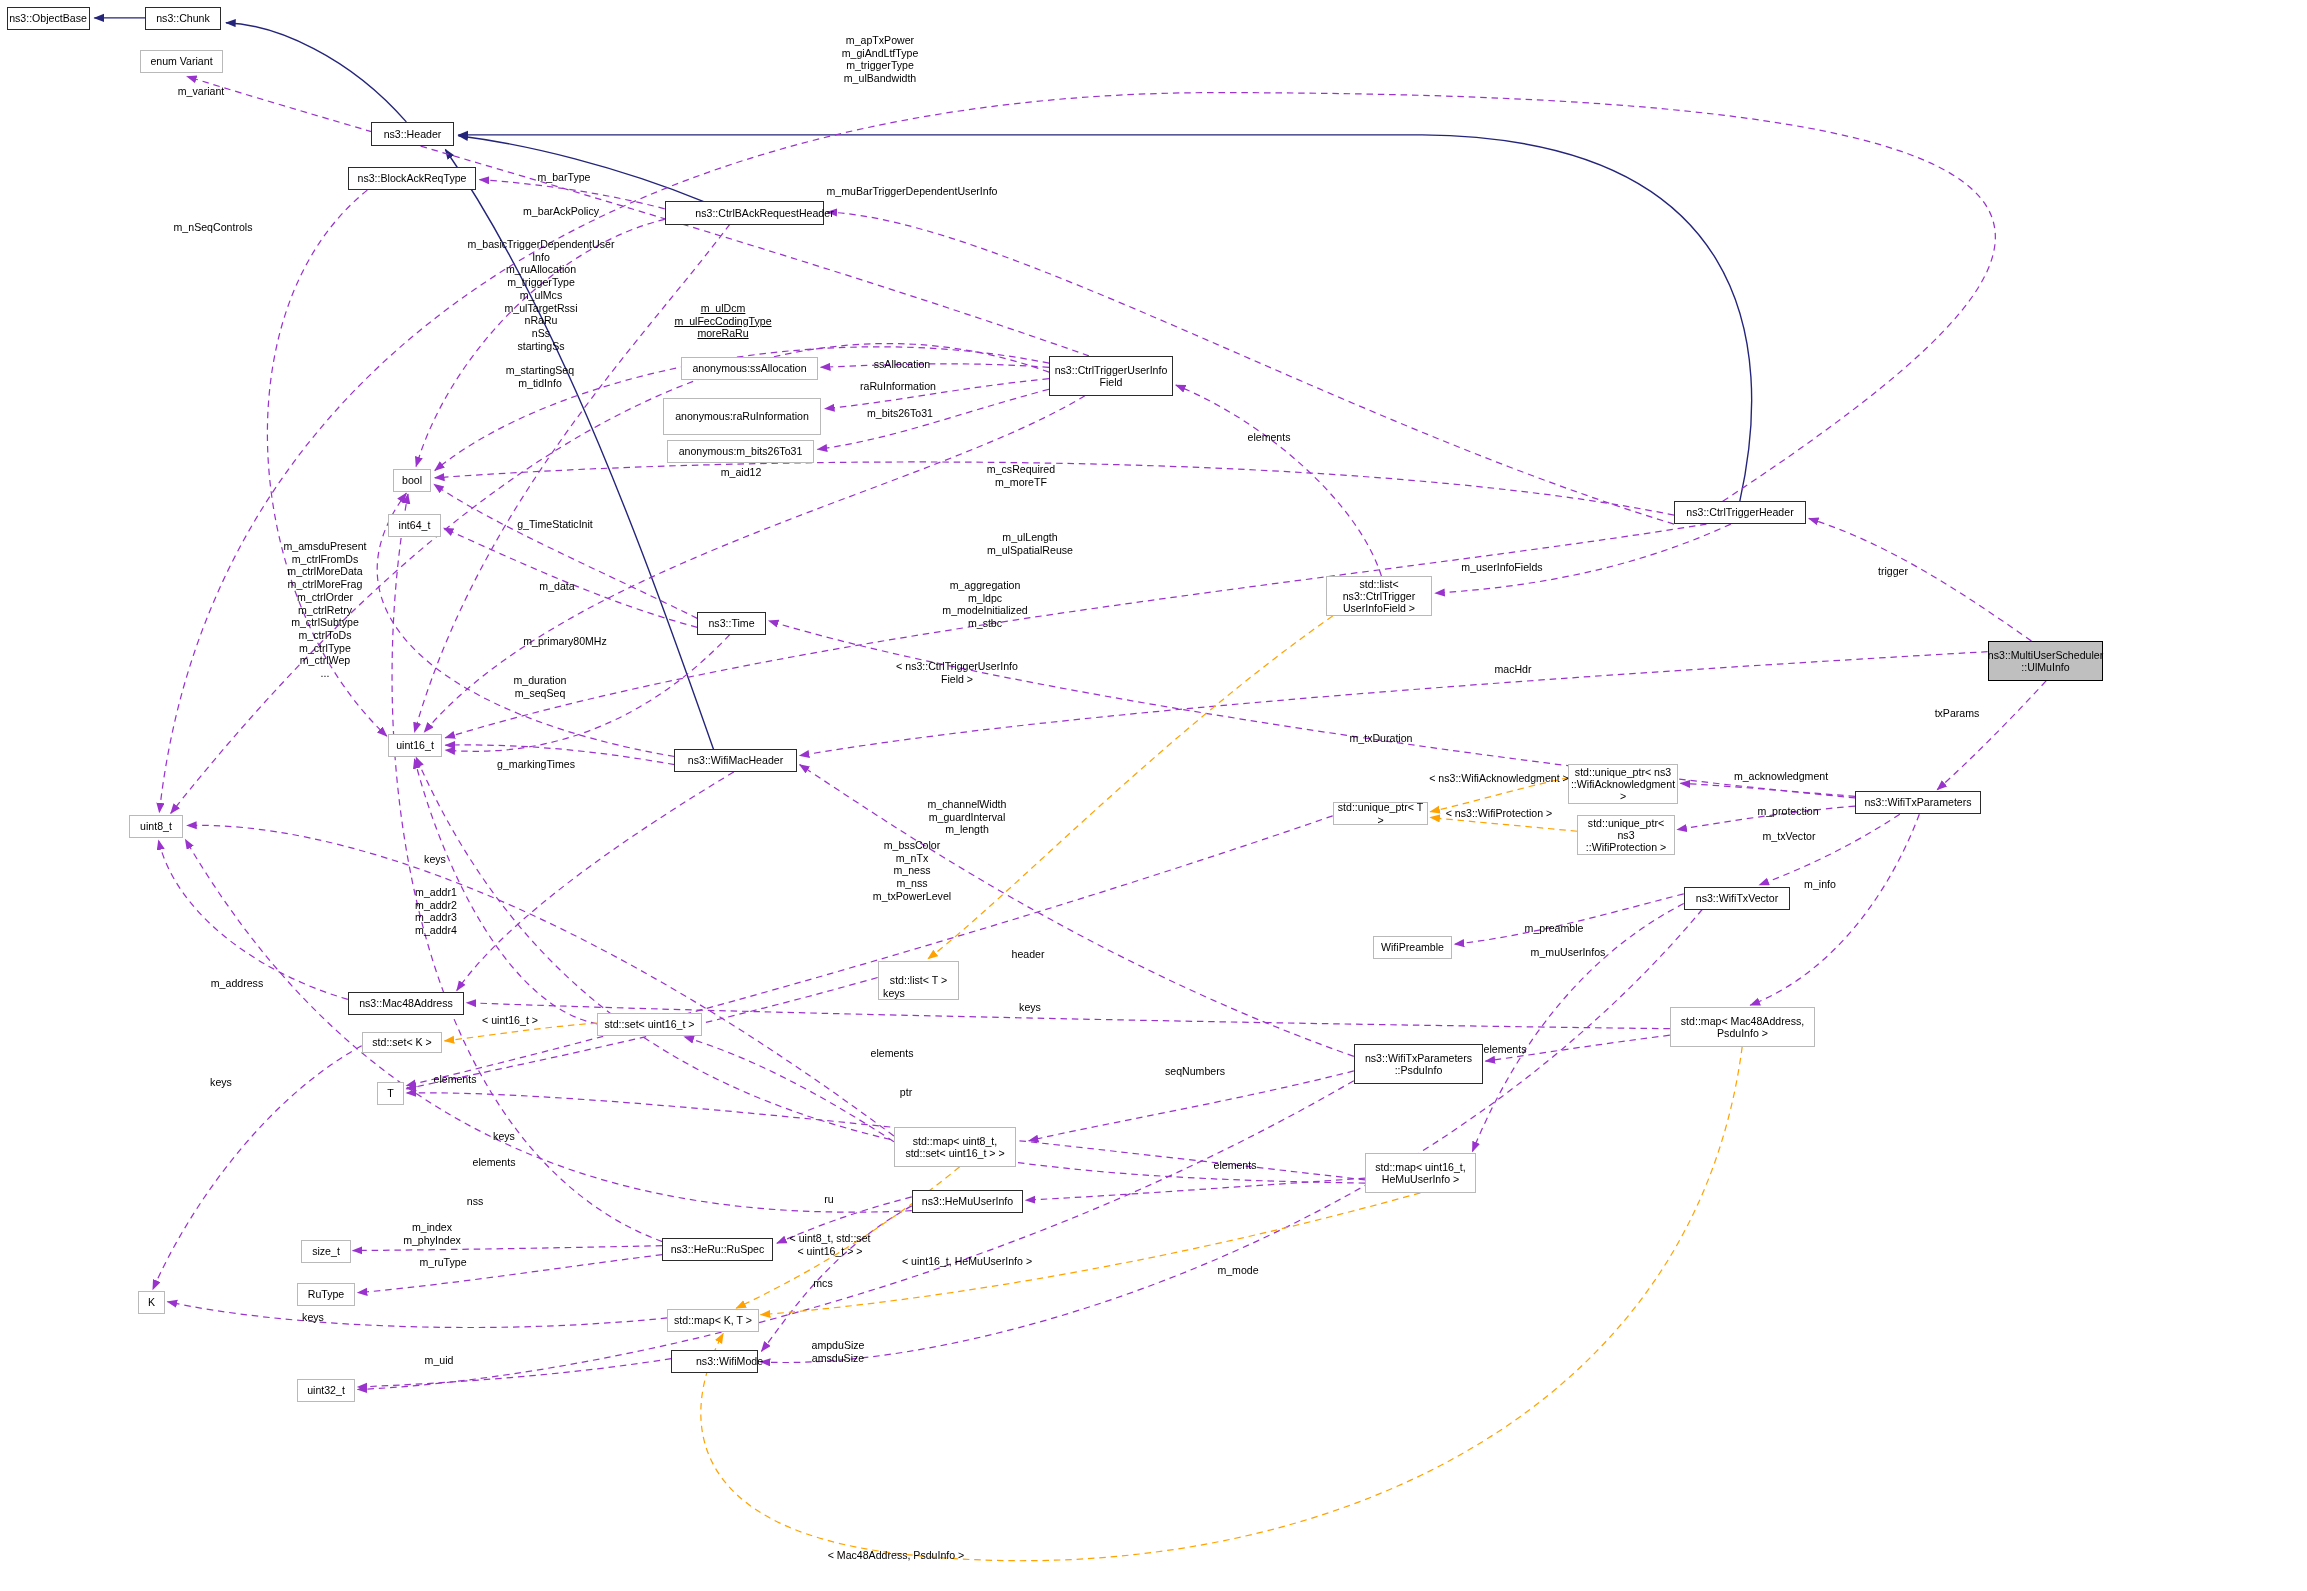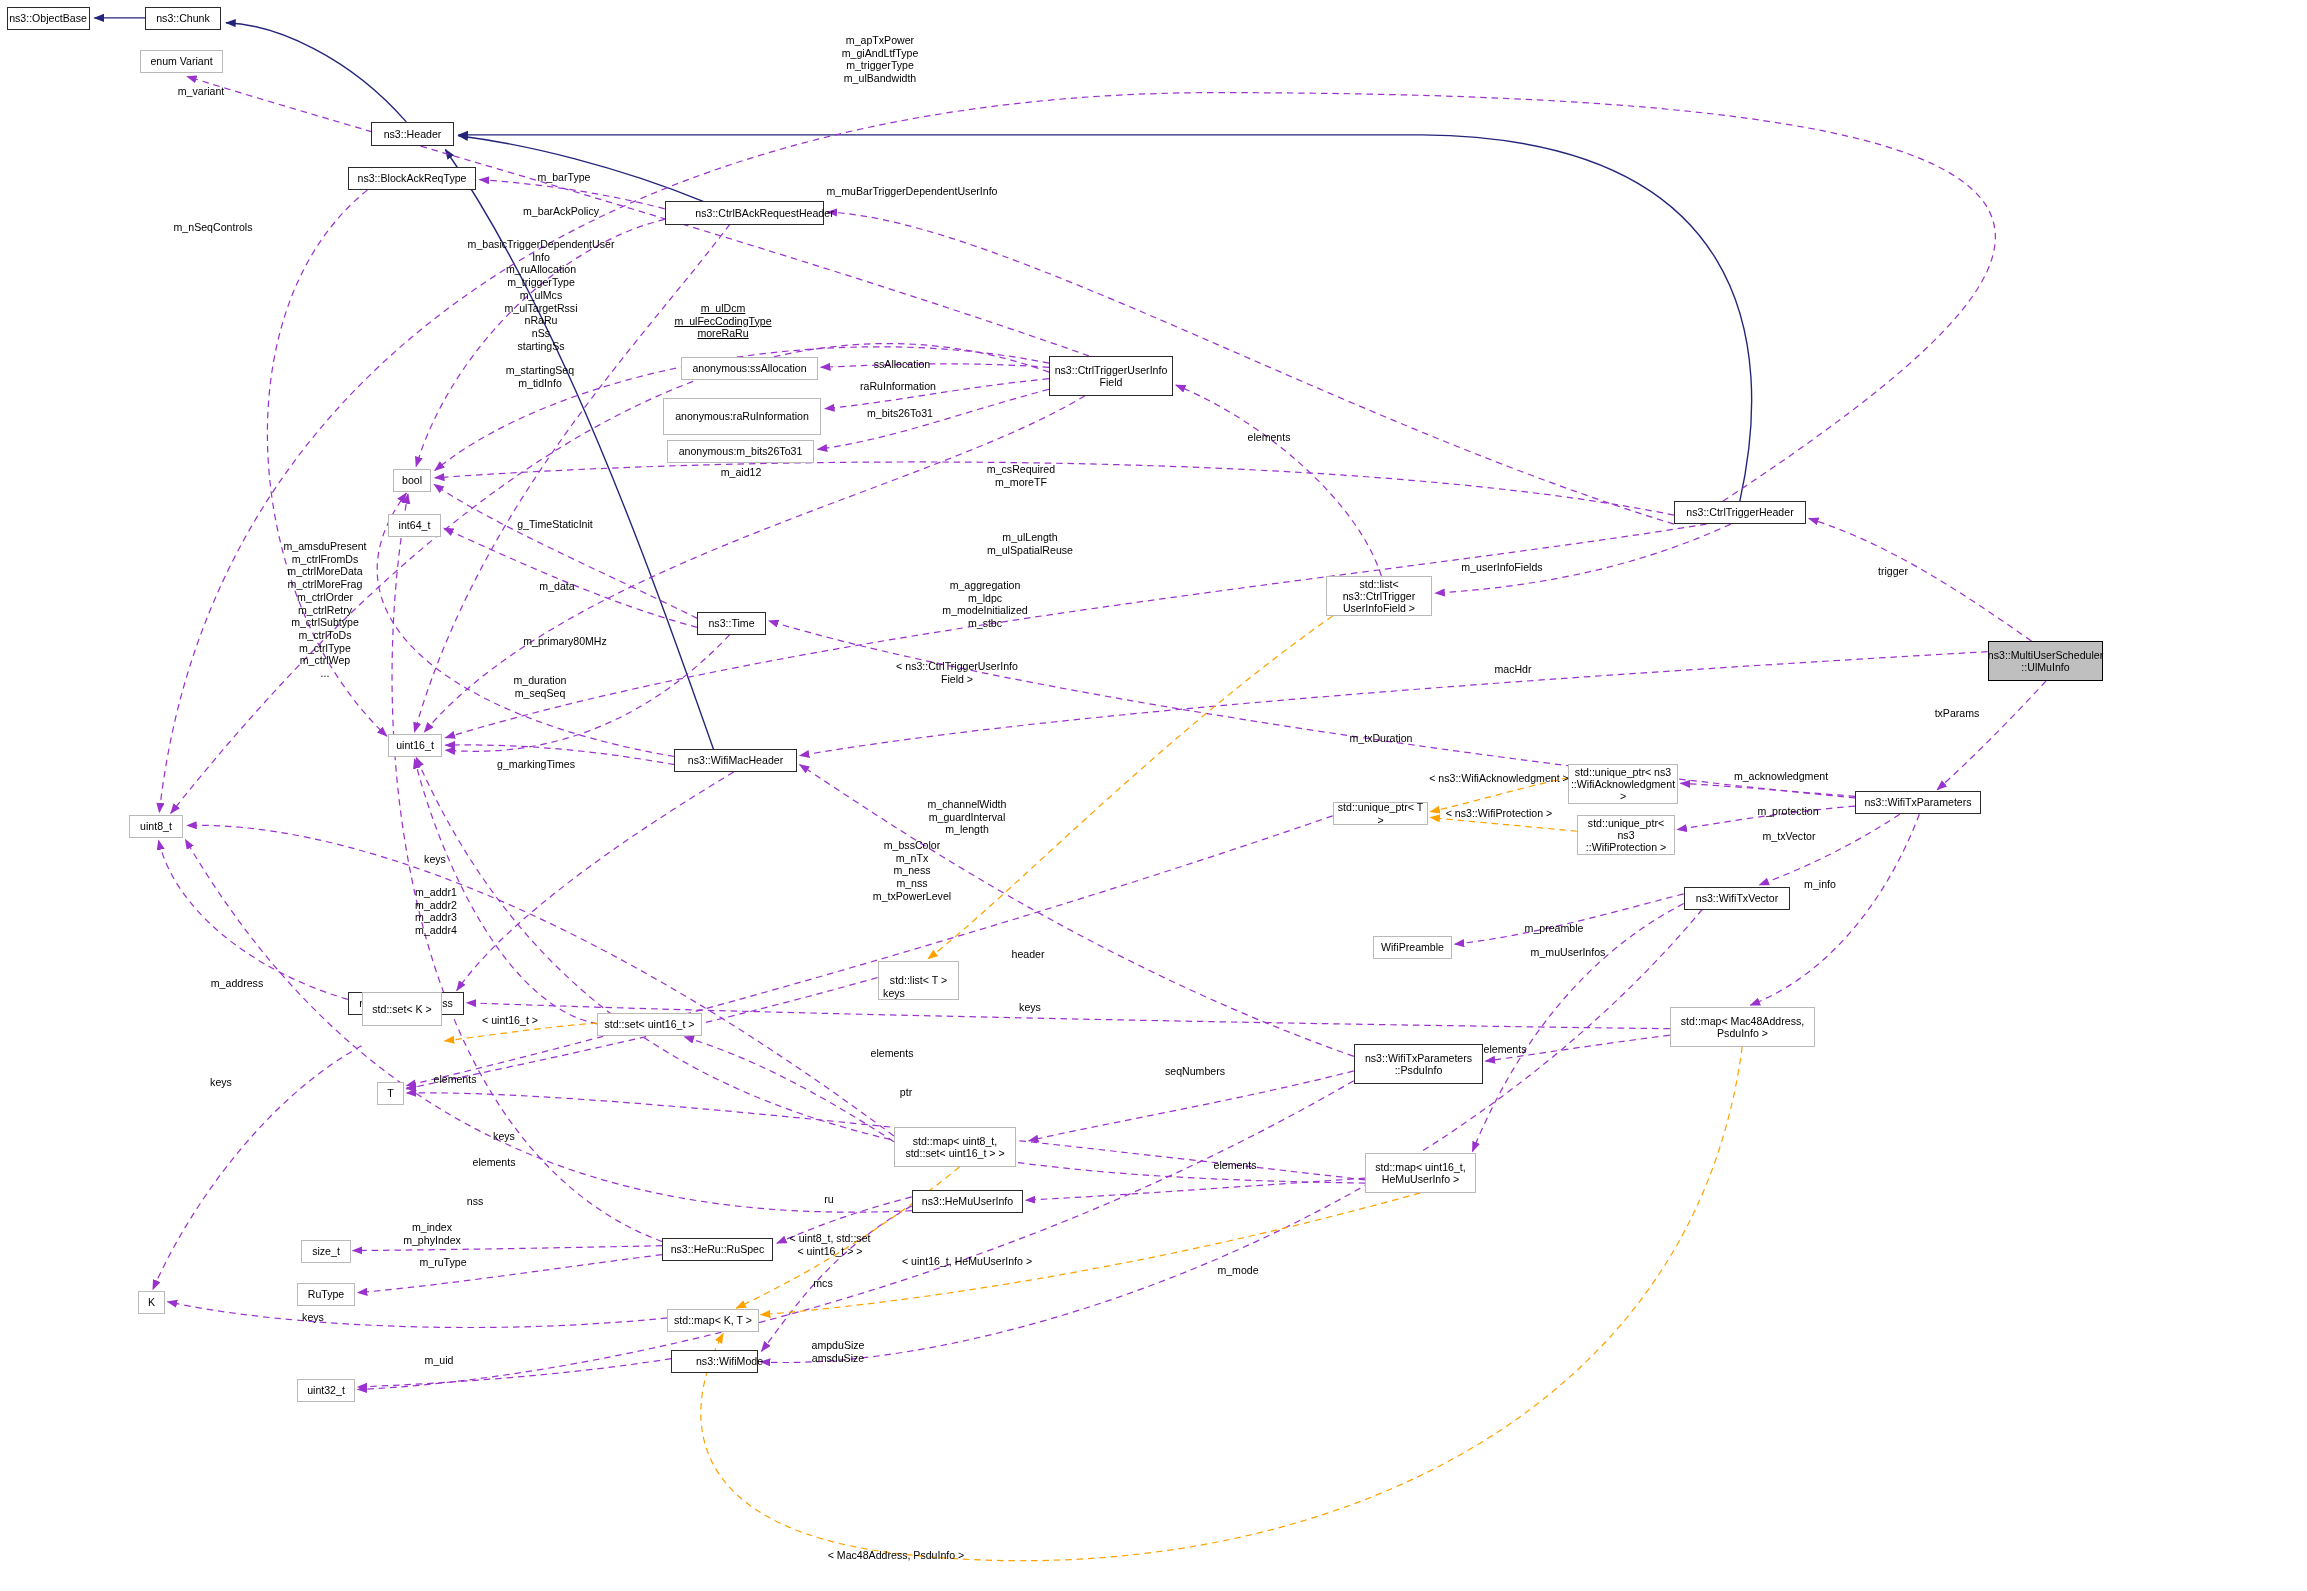--- a/index.html
+++ b/index.html
@@ -136,21 +136,21 @@
     <div class="node bold" style="left: 1855px; top: 791px; width: 126px; height: 23px;">ns3::WifiTxParameters</div>
     <div class="node bold" style="left: 1684px; top: 887px; width: 106px; height: 23px;">ns3::WifiTxVector</div>
     <div class="node light" style="left: 1373px; top: 936px; width: 79px; height: 23px;">WifiPreamble</div>
     <div class="node light" style="left: 1670px; top: 1007px; width: 145px; height: 40px;">std::map&lt; Mac48Address,
 PsduInfo &gt;</div>
     <div class="node bold" style="left: 1354px; top: 1044px; width: 129px; height: 40px;">ns3::WifiTxParameters
 ::PsduInfo</div>
     <div class="node light" style="left: 1365px; top: 1153px; width: 111px; height: 40px;">std::map&lt; uint16_t,
 HeMuUserInfo &gt;</div>
     <div class="node bold" style="left: 348px; top: 992px; width: 116px; height: 23px;">ns3::Mac48Address</div>
-    <div class="node light" style="left: 362px; top: 992px; width: 80px; height: 34px;">std::set&lt; K &gt;</div>
+    <div class="node light" style="left: 362px; top: 1032px; width: 80px; height: 21px;">std::set&lt; K &gt;</div>
     <div class="node light" style="left: 597px; top: 1013px; width: 105px; height: 23px;">std::set&lt; uint16_t &gt;</div>
     <div class="node light" style="left: 377px; top: 1082px; width: 27px; height: 23px;">T</div>
     <div class="node light" style="left: 894px; top: 1127px; width: 122px; height: 40px;">std::map&lt; uint8_t,
 std::set&lt; uint16_t &gt; &gt;</div>
     <div class="node bold" style="left: 912px; top: 1190px; width: 111px; height: 23px;">ns3::HeMuUserInfo</div>
     <div class="node bold" style="left: 662px; top: 1238px; width: 111px; height: 23px;">ns3::HeRu::RuSpec</div>
     <div class="node light" style="left: 667px; top: 1309px; width: 92px; height: 23px;">std::map&lt; K, T &gt;</div>
     <div class="node bold" style="left: 671px; top: 1350px; width: 87px; height: 23px; padding-left: 30px;">ns3::WifiMode</div>
     <div class="node light" style="left: 301px; top: 1240px; width: 50px; height: 23px;">size_t</div>
     <div class="node light" style="left: 297px; top: 1283px; width: 58px; height: 23px;">RuType</div>

